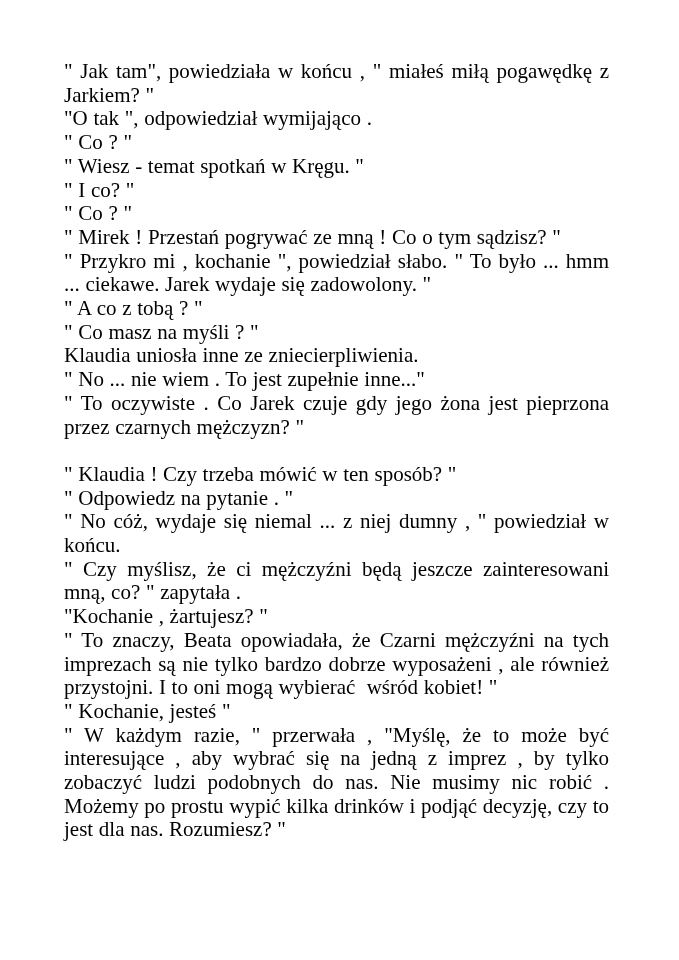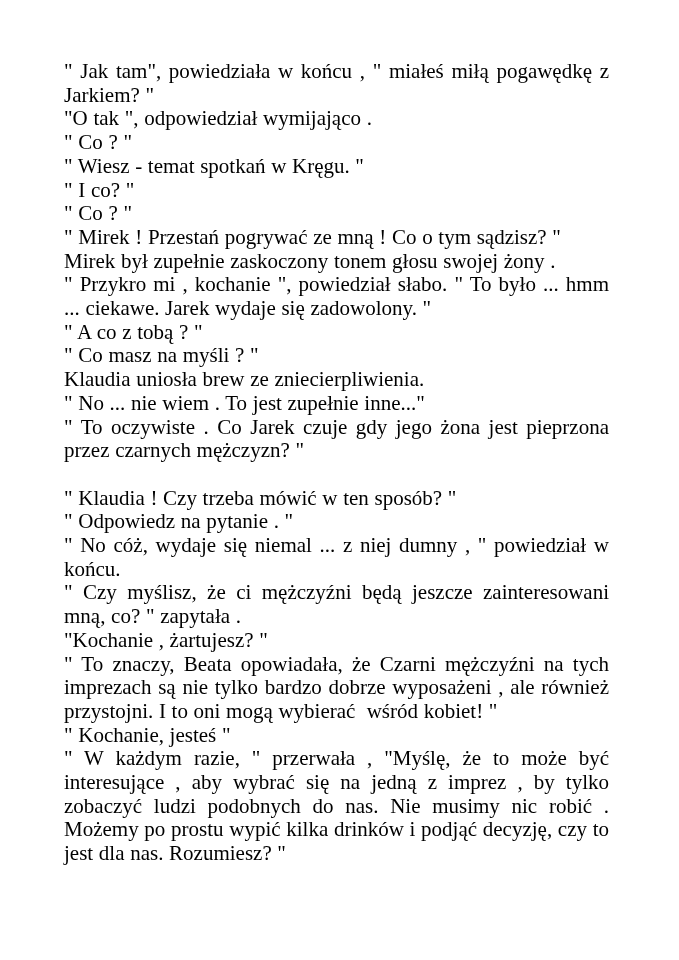--- a/index.html
+++ b/index.html
@@ -37,25 +37,24 @@
 <body>
 
 <div class="page">
   <p class="para">" Jak tam", powiedziała w końcu , " miałeś miłą pogawędkę z Jarkiem? "</p>
   <p class="para">"O tak ", odpowiedział wymijająco .</p>
   <p class="para">" Co ? "</p>
   <p class="para">" Wiesz - temat spotkań w Kręgu. "</p>
   <p class="para">" I co? "</p>
   <p class="para">" Co ? "</p>
   <p class="para">" Mirek ! Przestań pogrywać ze mną ! Co o tym sądzisz? "</p>
-  <p class="para">Mirek był zupełnie zaskoczony tonem głosu swojej żony .</p>
   <p class="para">" Przykro mi , kochanie ", powiedział słabo. " To było ... hmm ... ciekawe. Jarek wydaje się zadowolony. "</p>
   <p class="para">" A co z tobą ? "</p>
   <p class="para">" Co masz na myśli ? "</p>
-  <p class="para">Klaudia uniosła brew ze zniecierpliwienia.</p>
+  <p class="para">Klaudia uniosła inne ze zniecierpliwienia.</p>
   <p class="para">" No ... nie wiem . To jest zupełnie inne..."</p>
   <p class="para">" To oczywiste . Co Jarek czuje gdy jego żona jest pieprzona przez czarnych mężczyzn? "</p>
   <p class="para"></p>
   <p class="para">" Klaudia ! Czy trzeba mówić w ten sposób? "</p>
   <p class="para">" Odpowiedz na pytanie . "</p>
   <p class="para">" No cóż, wydaje się niemal ... z niej dumny , " powiedział w końcu.</p>
   <p class="para">" Czy myślisz, że ci mężczyźni będą jeszcze zainteresowani mną, co? " zapytała .</p>
   <p class="para">"Kochanie , żartujesz? "</p>
   <p class="para">" To znaczy, Beata opowiadała, że Czarni mężczyźni na tych imprezach są nie tylko bardzo dobrze wyposażeni , ale również przystojni. I to oni mogą wybierać  wśród kobiet! "</p>
   <p class="para">" Kochanie, jesteś "</p>

